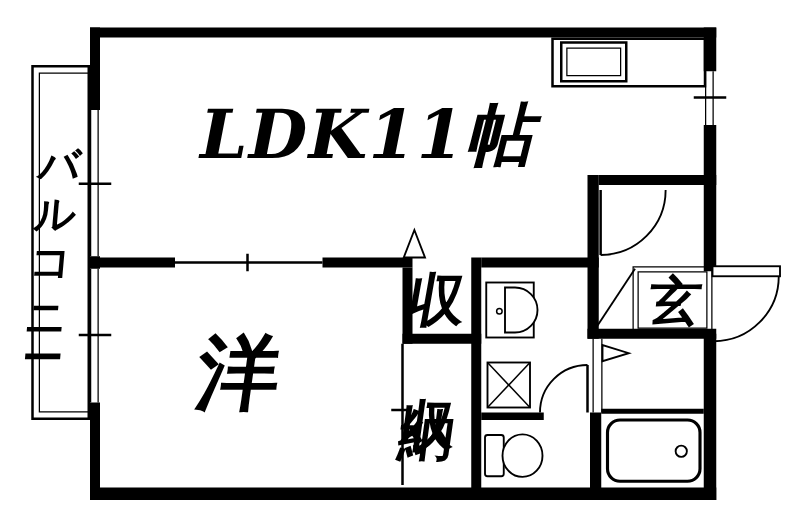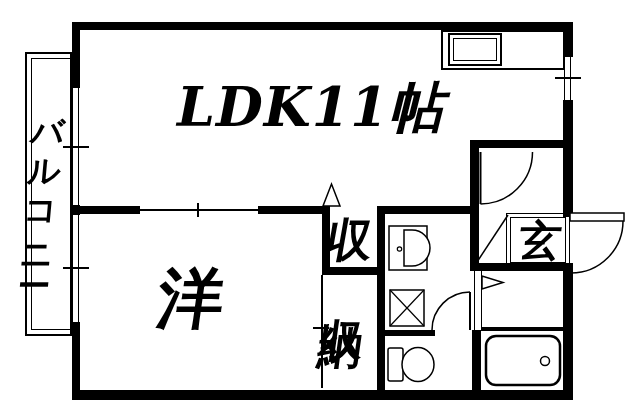--- a/index.html
+++ b/index.html
@@ -3,21 +3,21 @@
 <meta charset="utf-8">
 <style>
   html,body{margin:0;padding:0;background:#fff;}
   .plan{position:relative;width:640px;height:418px;background:#ffffff;overflow:hidden;
         font-family:"DejaVu Sans","Liberation Sans",sans-serif;}
   .w{position:absolute;background:#000;}
   .tl{position:absolute;background:#000;}
   .box{position:absolute;box-sizing:border-box;background:transparent;}
   .svgov{position:absolute;left:0;top:0;}
   .lbl{position:absolute;color:#000;white-space:nowrap;line-height:1;}
-  .lbl-ldk{left:177px;top:80px;font-size:54px;font-weight:bold;font-style:italic;
+  .lbl-ldk{left:160px;top:80px;font-size:54px;font-weight:bold;font-style:italic;
            font-family:"DejaVu Serif","Liberation Serif",serif;letter-spacing:1px;}
   .lbl-west{left:158px;top:266px;font-size:66px;font-weight:bold;transform:skewX(-8deg);}
   .lbl-shu{left:327px;top:217px;font-size:46px;font-weight:bold;transform:skewX(-10deg);}
   .lbl-shuno{left:327px;top:283px;font-size:44px;font-weight:bold;writing-mode:vertical-rl;
              letter-spacing:8px;transform:skewX(-8deg);}
   .lbl-gen{left:519px;top:220px;font-size:42px;font-weight:bold;transform:skewX(-8deg);}
   .lbl-bal{left:27px;top:94px;font-size:33px;font-weight:bold;writing-mode:vertical-rl;
            letter-spacing:6px;transform:skewX(-5deg);}
 </style>
 </head>

